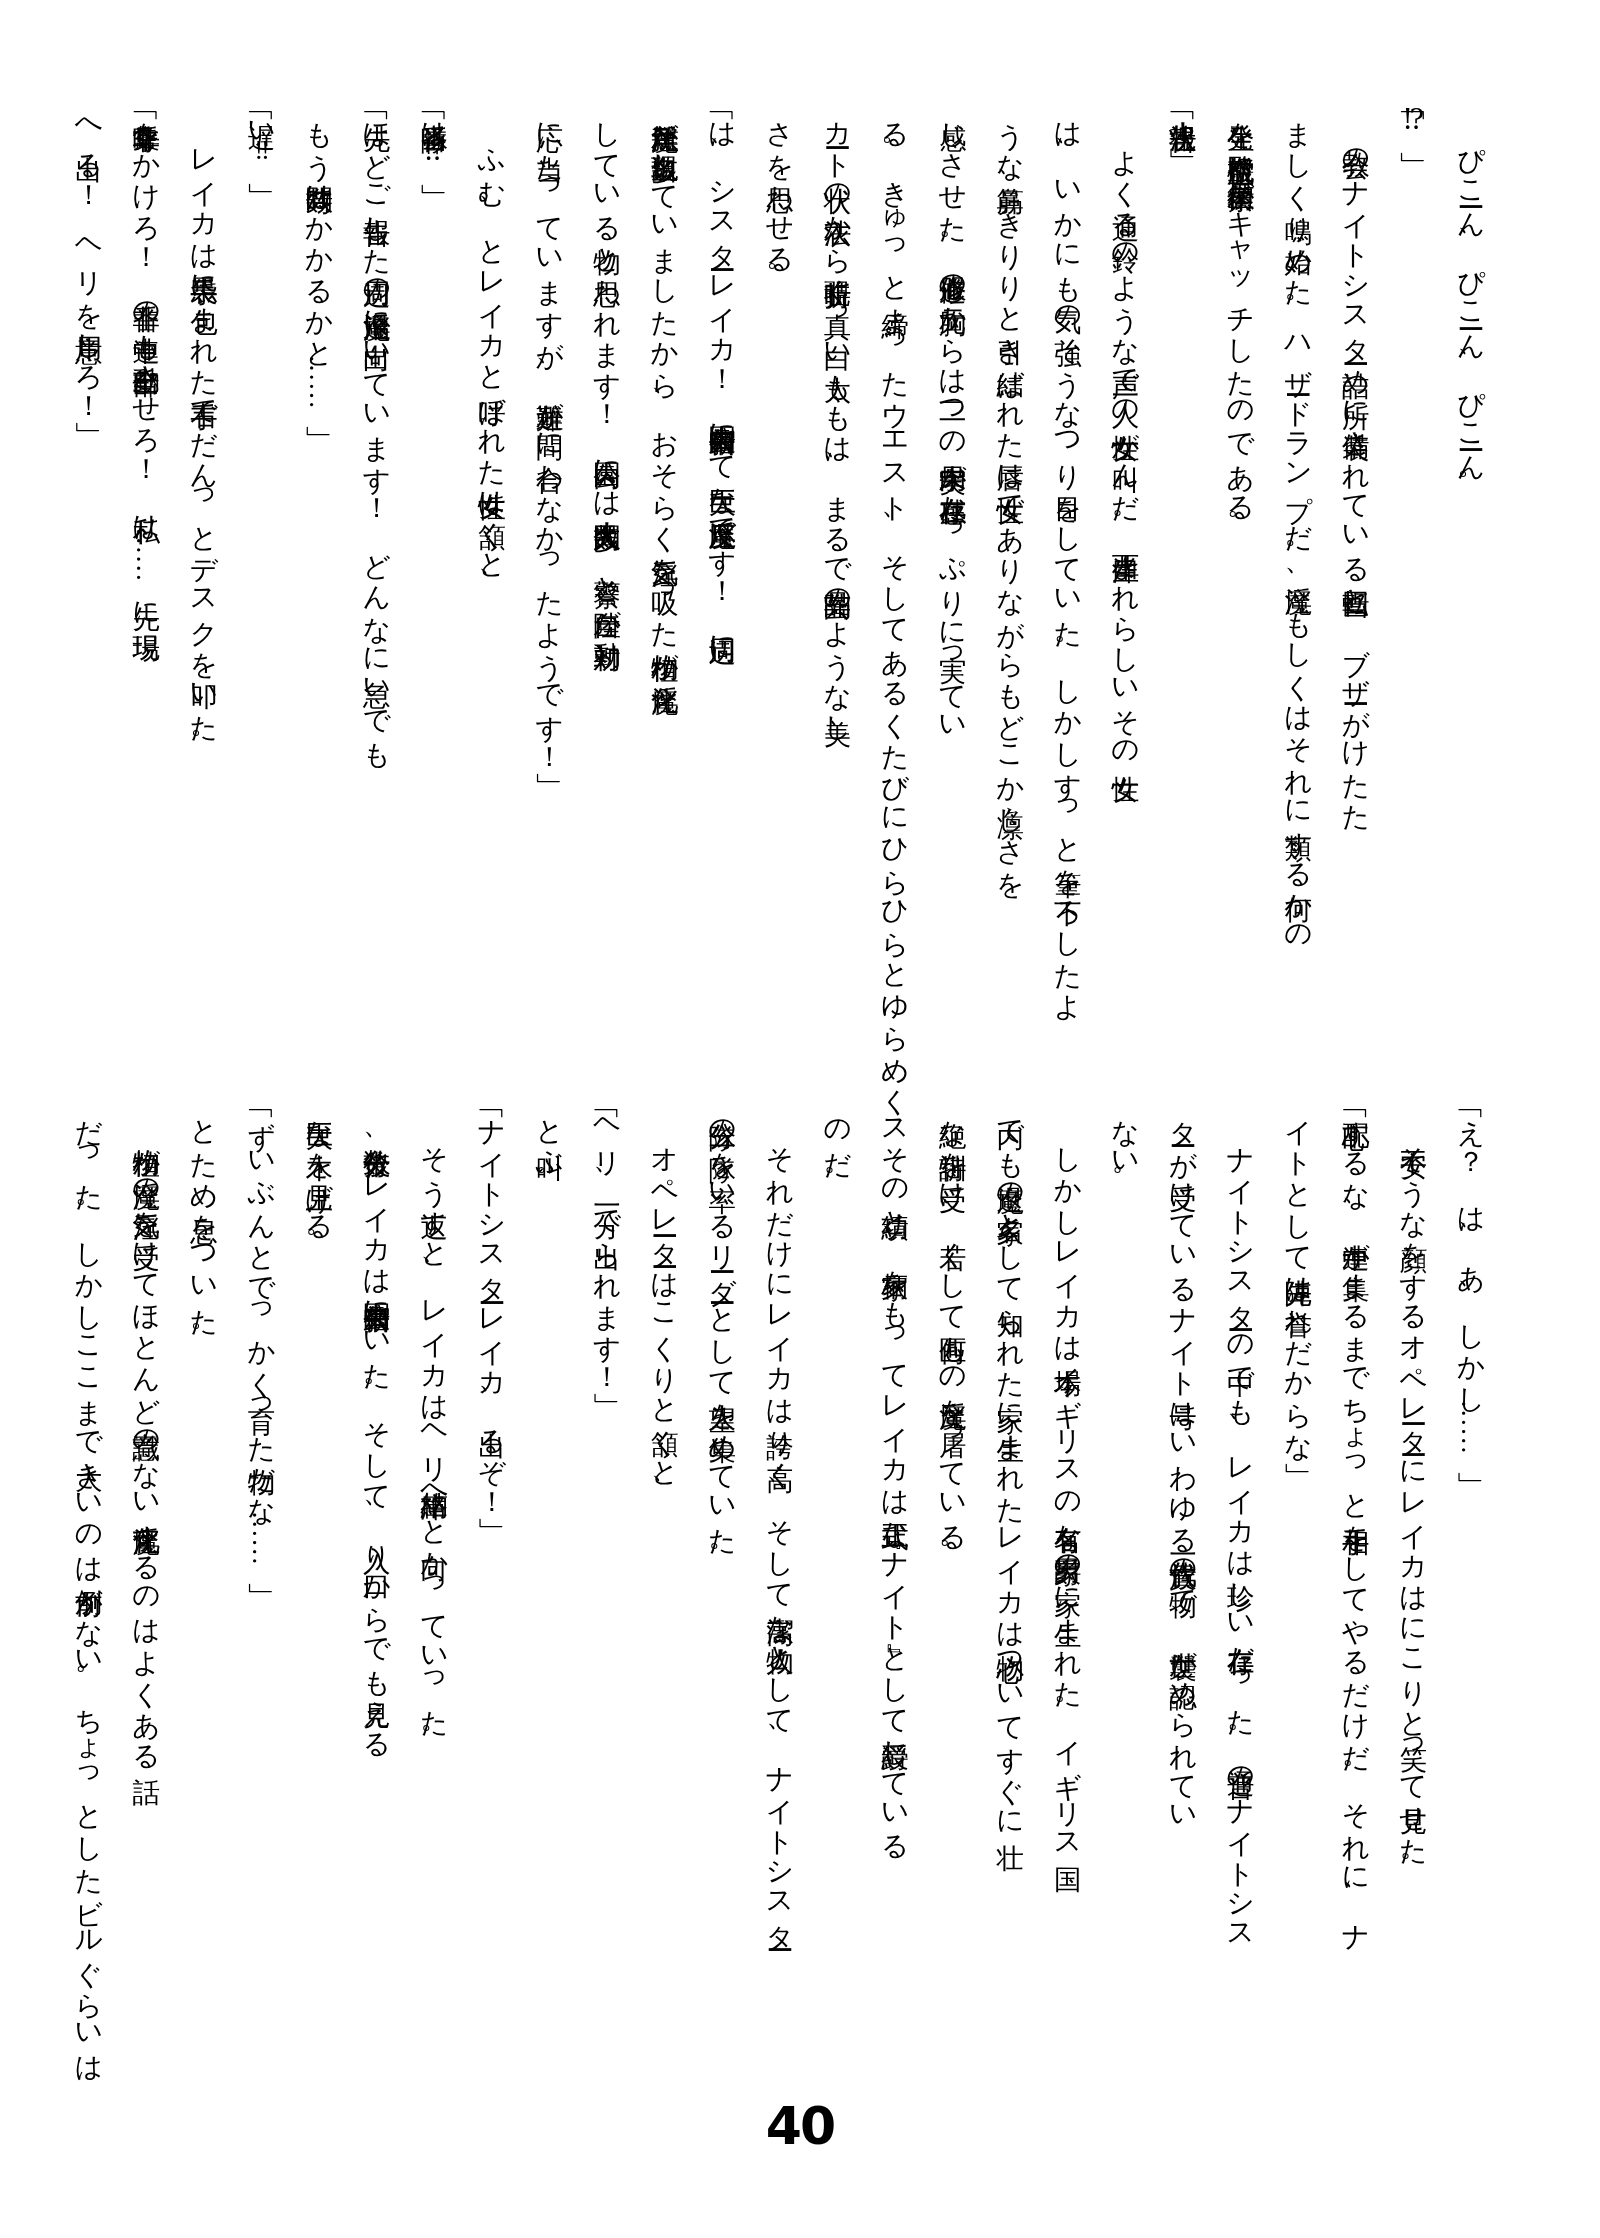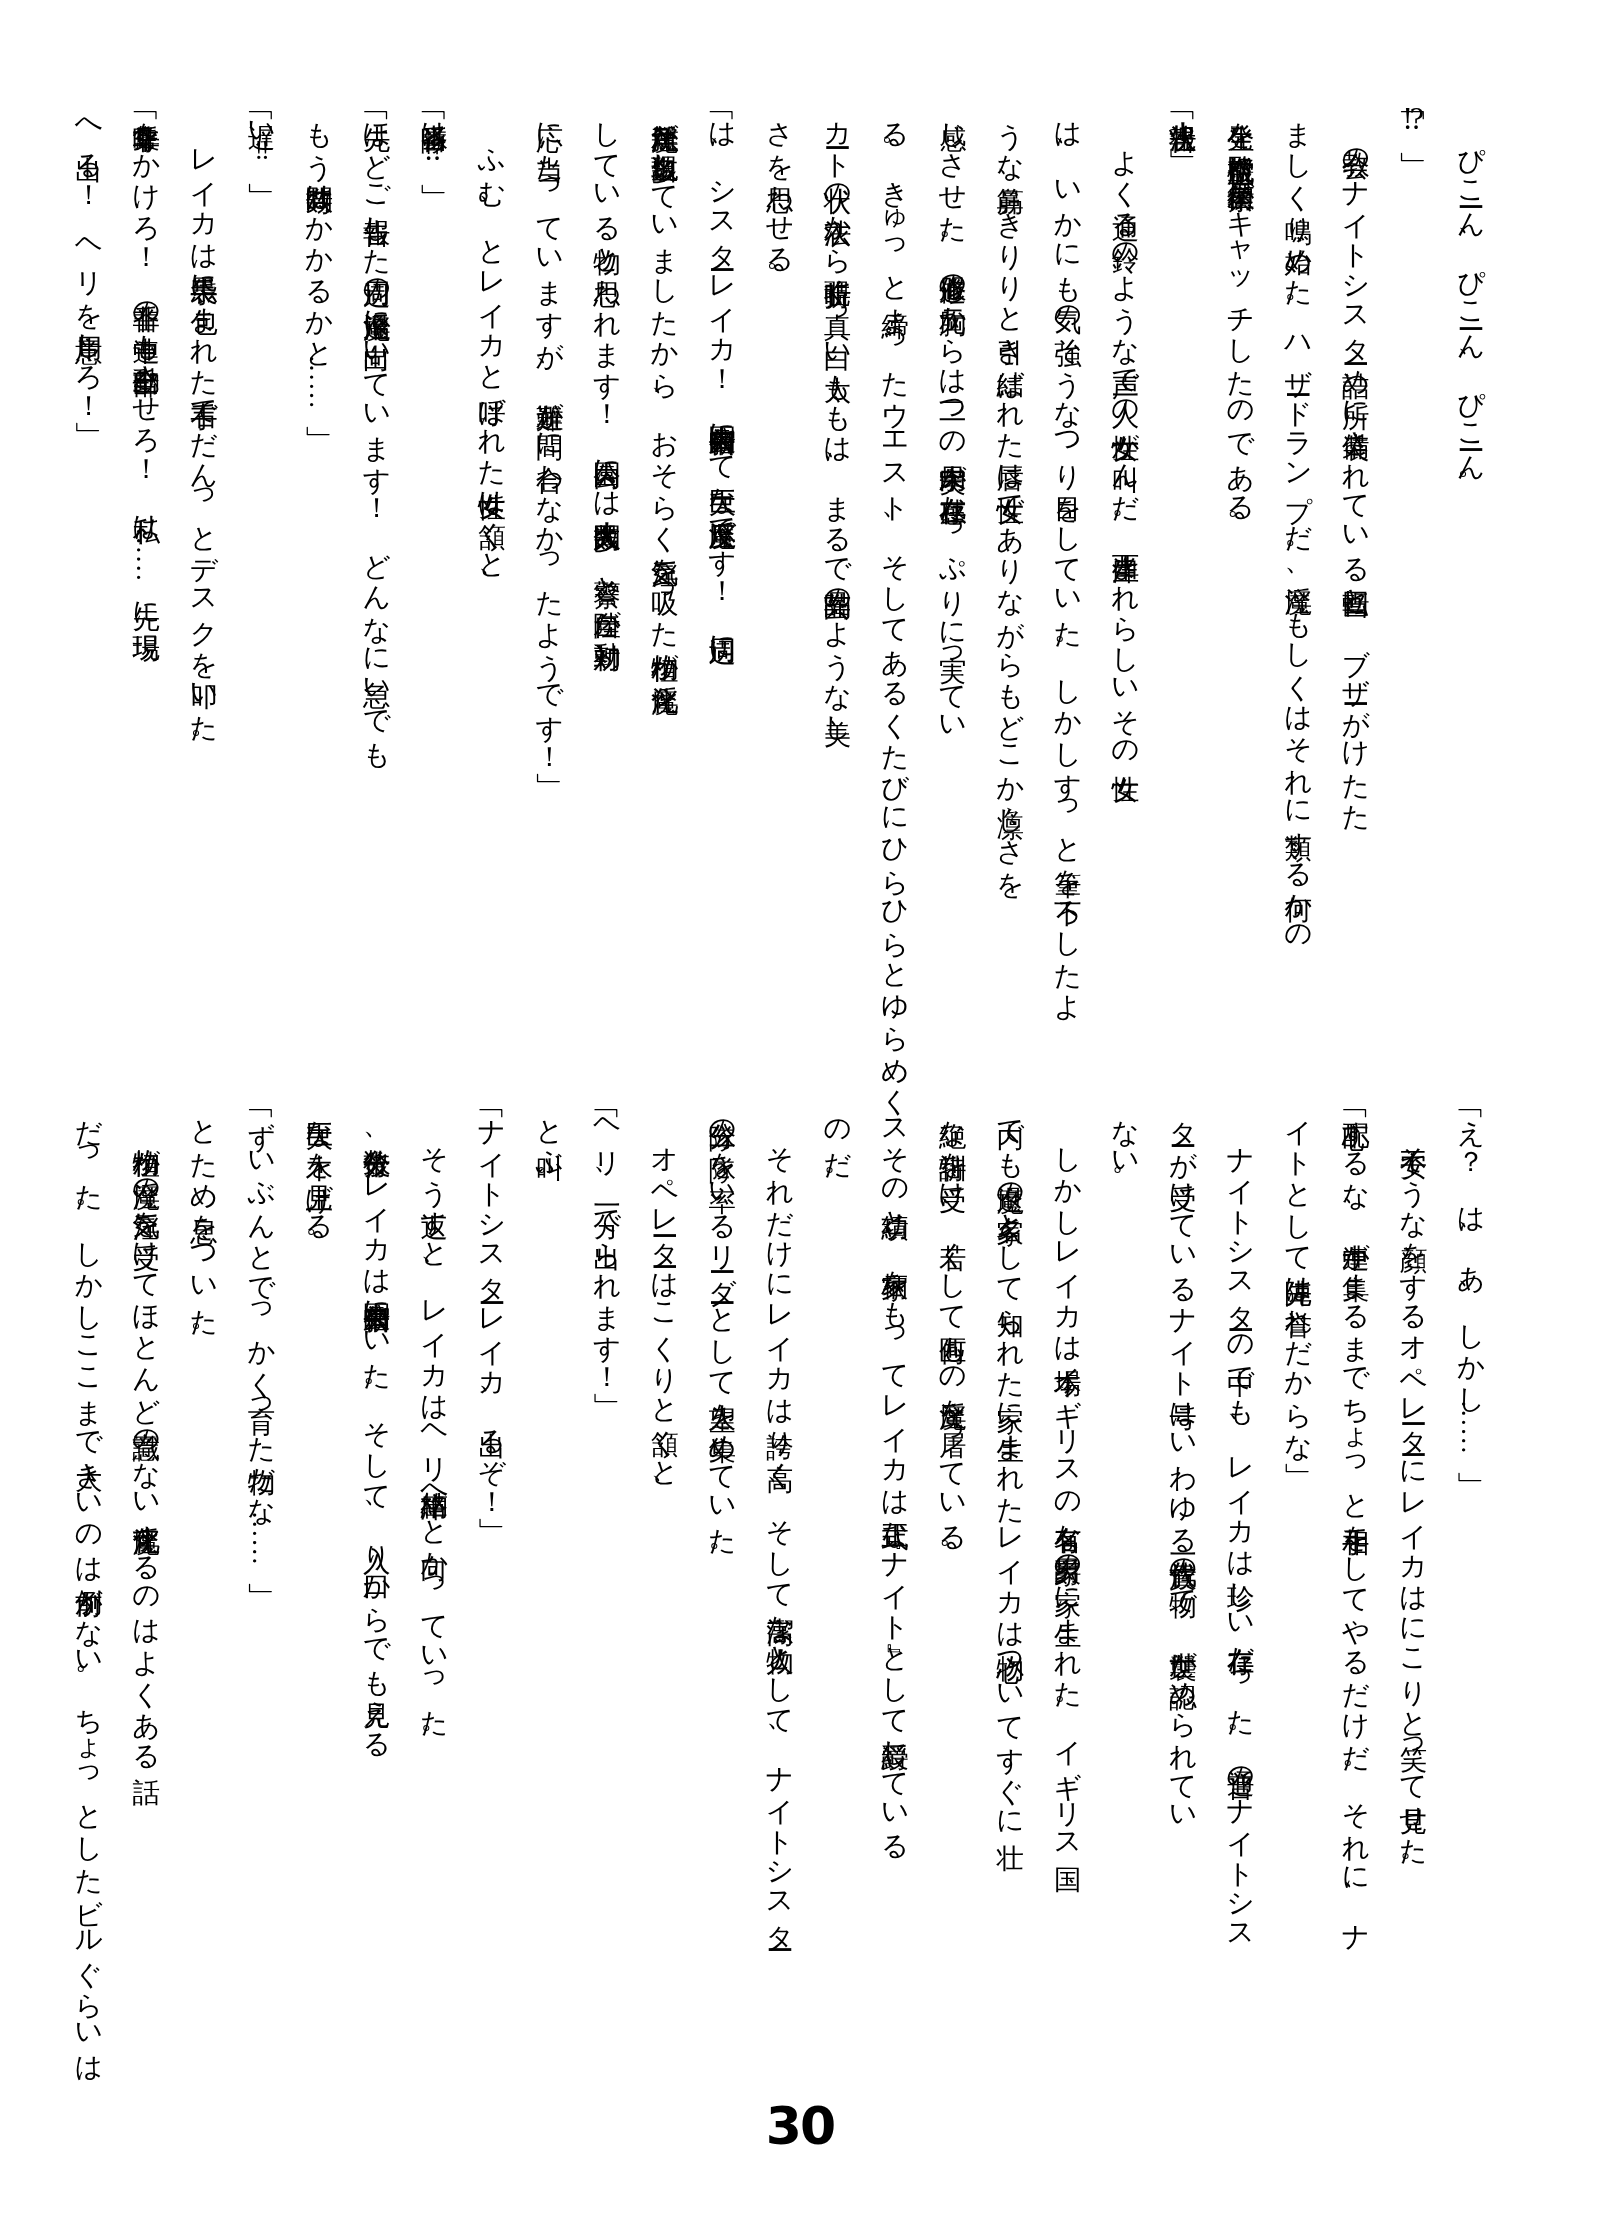--- a/index.html
+++ b/index.html
@@ -100,14 +100,14 @@
       <div class="tline">「ナイトシスターレイカ、出るぞ！」</div>
       <div class="tline">　そう返すと、レイカはヘリ格納庫へと向かっていった。</div>
       <div class="tline">　十数分後、レイカは新宿中央公園にいた。そして、入り口からでも見える</div>
       <div class="tline">巨大な木を見上げる。</div>
       <div class="tline">「ずいぶんとでっかく育った物だな……」</div>
       <div class="tline">とため息をついた。</div>
       <div class="tline">　植物が淫魔の淫気を受けてほとんど意識のない淫魔化するのはよくある話</div>
       <div class="tline">だった。しかしここまで大きいのは前例がない。ちょっとしたビルぐらいは</div>
     </div>
 
-  <div class="pageno">30</div>
+  <div class="pageno">40</div>
 </div>
 
 </body></html>

